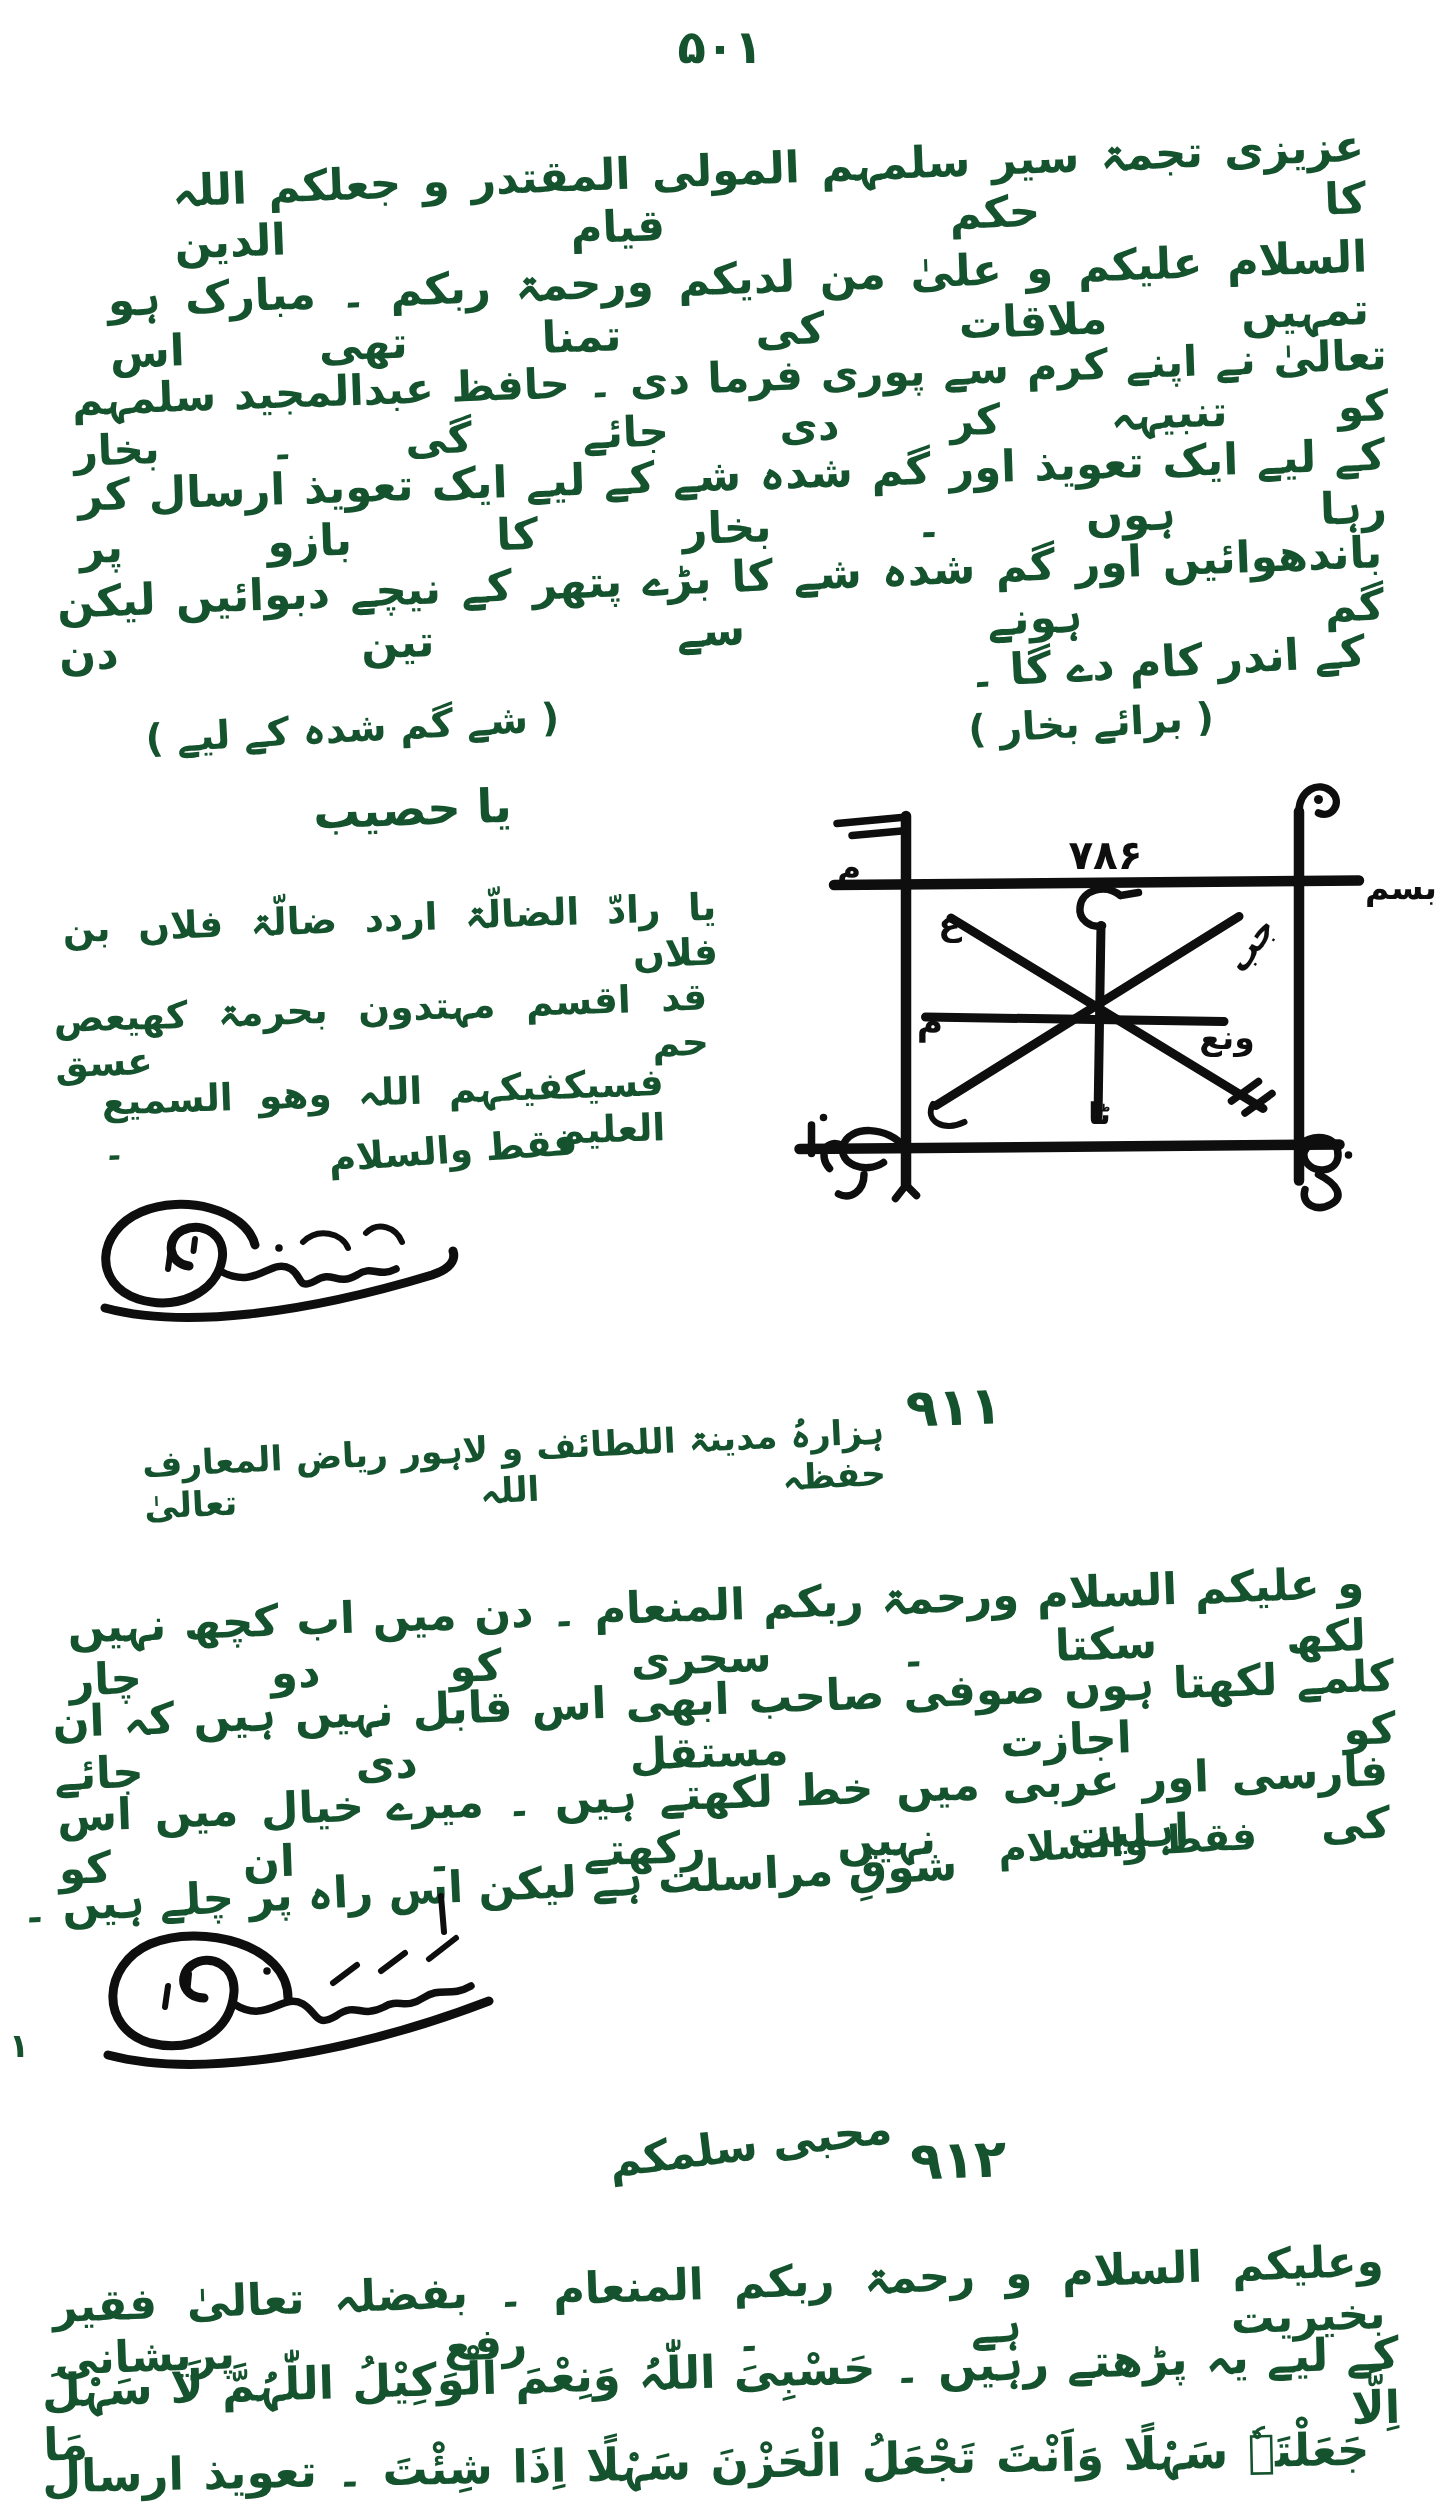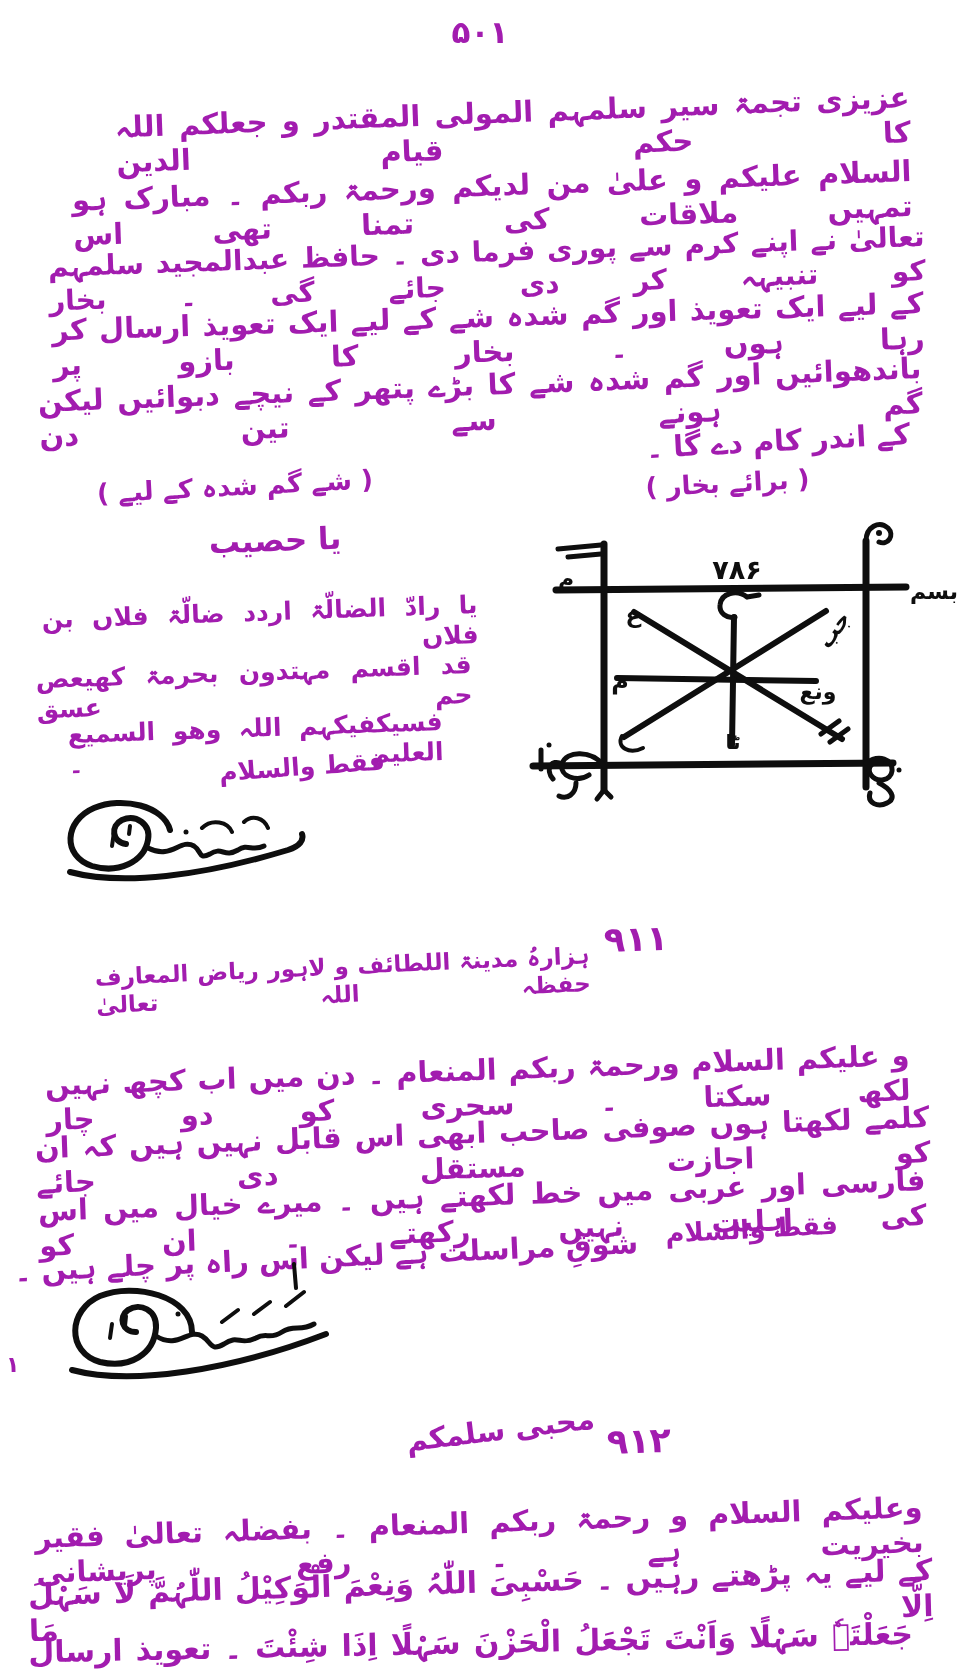--- a/index.html
+++ b/index.html
@@ -1,19 +1,19 @@
 <!DOCTYPE html>
 <html lang="ur" dir="rtl"><head>
 <meta charset="utf-8">
 <style>
   * { margin:0; padding:0; box-sizing:border-box; }
   html,body { background:#ffffff; }
   .page {
     position:relative; width:960px; height:1675px;
-    background:#ffffff; color:#a21caf; overflow:hidden;
+    background:#ffffff; color:#14532d; overflow:hidden;
     font-family:"DejaVu Sans", sans-serif; font-weight:bold;
     direction:rtl;
   }
   .t { position:absolute; white-space:nowrap; line-height:1.2; }
   .j { white-space:normal; text-align:justify; text-align-last:justify; }
   .c { text-align:center; }
   .ink { stroke:#0e0e0e; fill:none; stroke-linecap:round; stroke-linejoin:round; }
   svg text { fill:#0e0e0e; font-family:"DejaVu Sans", sans-serif; font-weight:bold; }
 </style>
 </head>

